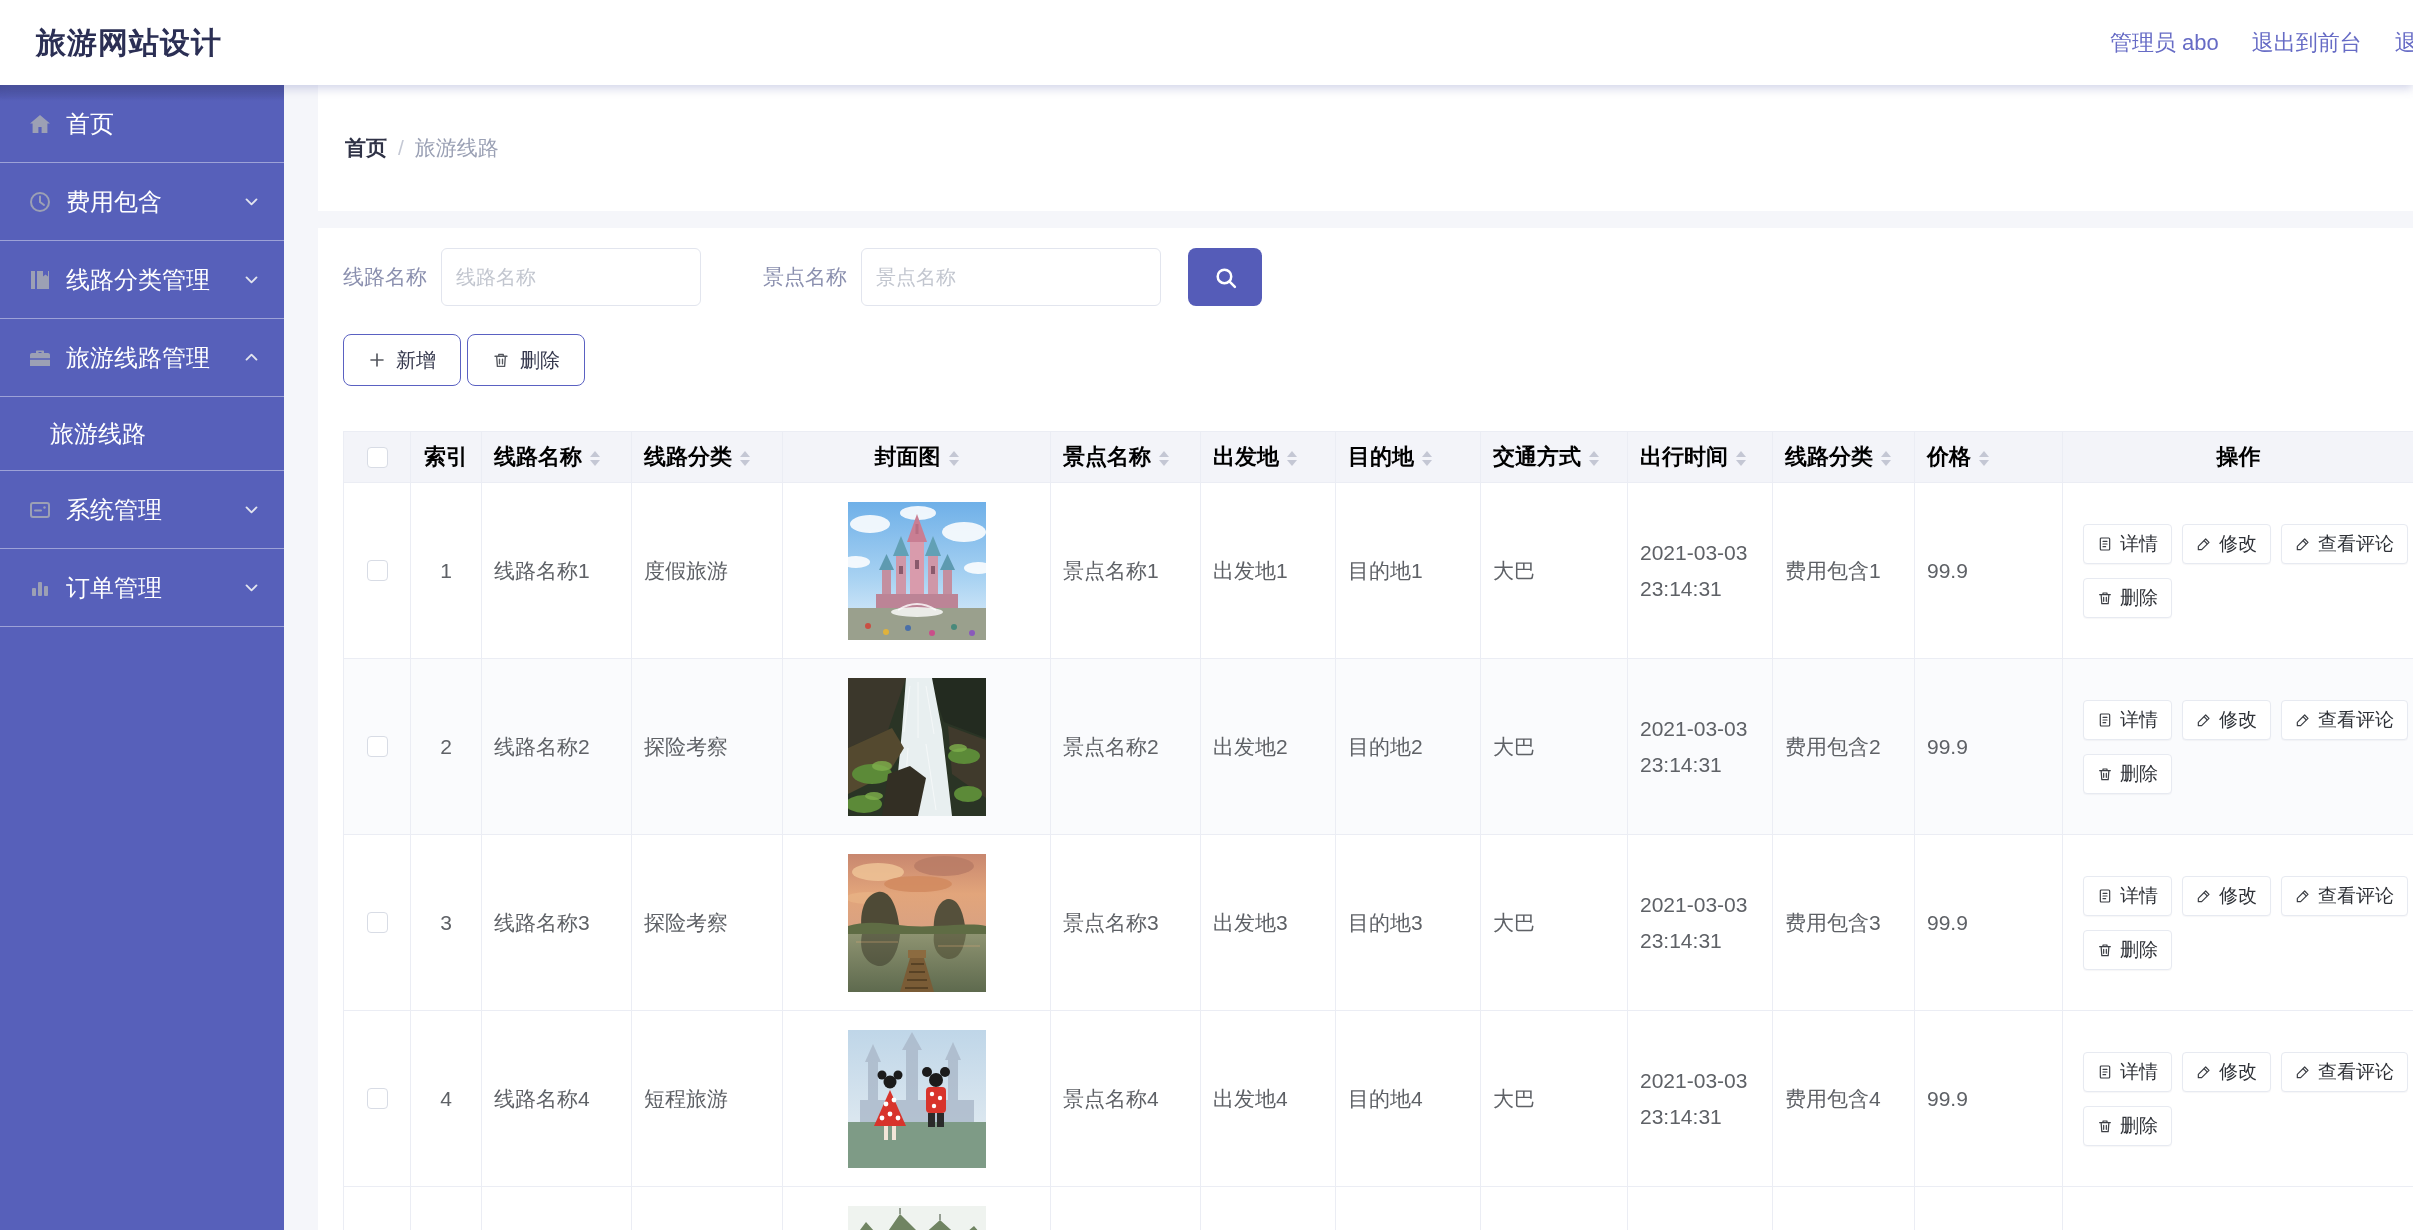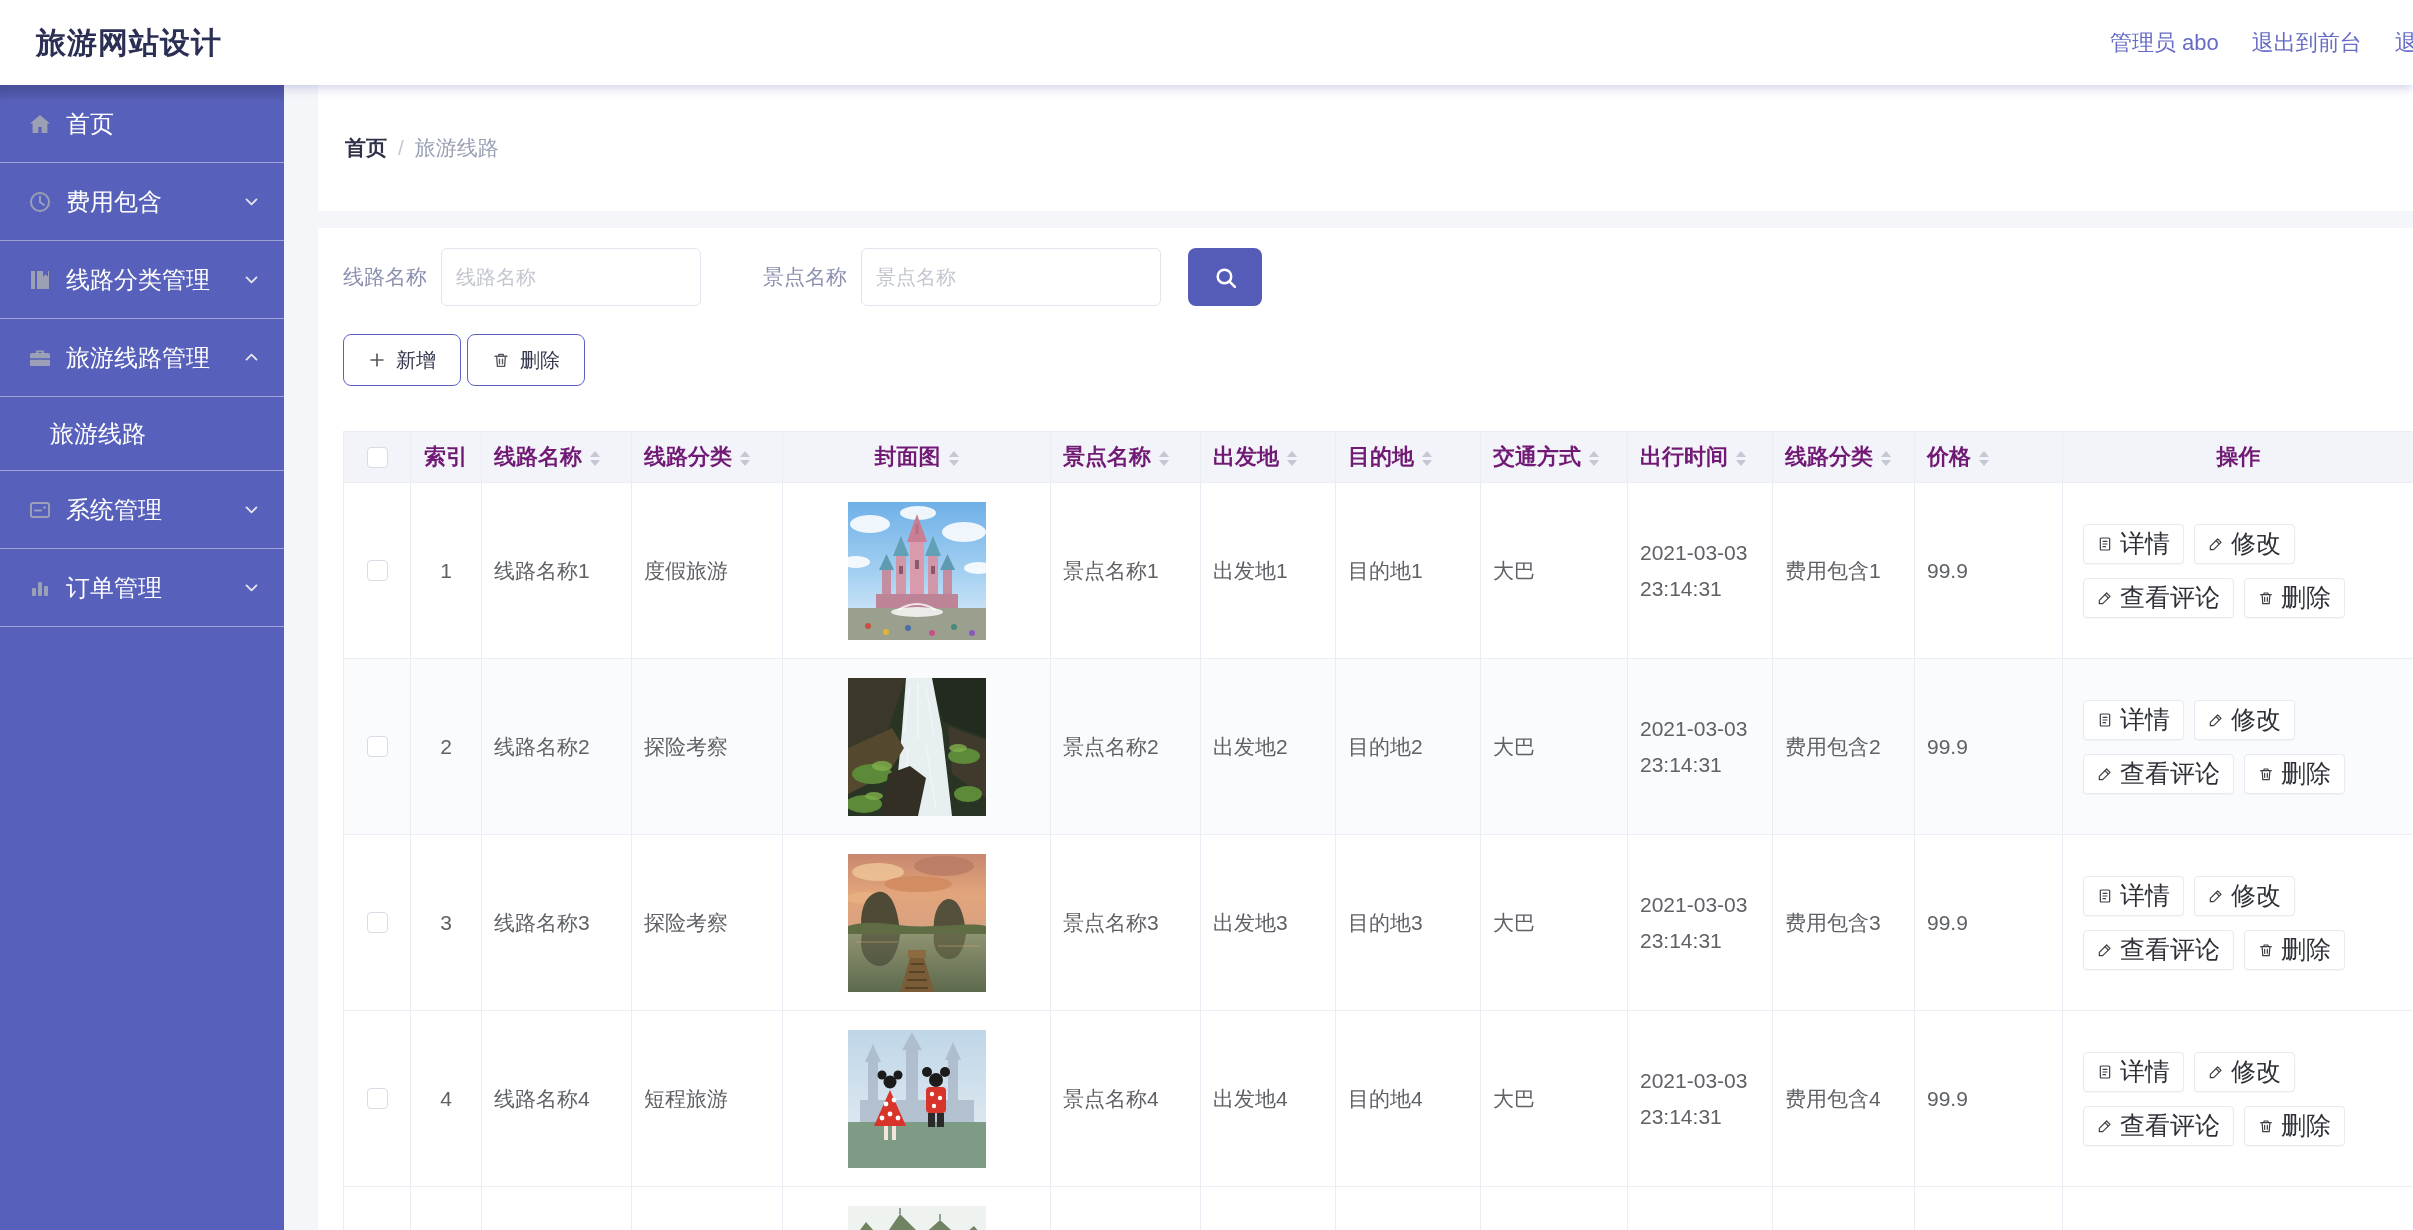--- a/index.html
+++ b/index.html
@@ -55,36 +55,36 @@
   .toolbar{display:flex;gap:6px;margin:28px 0 0 25px;}
   .tb-btn{height:52px;padding:0 24px;background:#fff;border:1px solid #5A61C2;border-radius:8px;
     display:inline-flex;align-items:center;gap:10px;font-size:20px;color:#35384D;cursor:pointer;
     font-family:inherit;}
   .tbi{width:18px;height:18px;color:#55585F;}
 
   
   .grid{border-collapse:collapse;table-layout:fixed;width:2071px;margin:45px 0 0 25px;
     border-top:1px solid #EBEDF4;border-left:1px solid #EBEDF4;}
   .grid th,.grid td{border-right:1px solid #EBEDF4;border-bottom:1px solid #EBEDF4;box-sizing:border-box;}
-  .grid th{background:#F3F4F9;height:51px;font-size:22px;font-weight:700;color:#701a75;text-align:left;
+  .grid th{background:#F3F4F9;height:51px;font-size:22px;font-weight:700;color:#000000;text-align:left;
     padding:0 0 0 12px;white-space:nowrap;}
   .grid th.c{text-align:center;padding:0;}
   .grid td{height:176px;font-size:21px;color:#5E6166;padding:0 12px;background:#fff;vertical-align:middle;line-height:1.7;}
   .grid td.c{text-align:center;padding:0;}
   .grid tr.alt td{background:#FAFBFD;}
   .caret{display:inline-flex;flex-direction:column;gap:3px;margin-left:8px;vertical-align:middle;cursor:pointer;}
   .caret i{width:0;height:0;border-left:5px solid transparent;border-right:5px solid transparent;}
   .caret .cu{border-bottom:6px solid #C4C7D4;}
   .caret .cd{border-top:6px solid #C4C7D4;}
   .cb{width:19px;height:19px;border:1px solid #D8DCE5;border-radius:4px;background:#fff;margin:0 auto;cursor:pointer;}
   .cover{width:138px;height:138px;display:block;margin:0 auto;}
   .ops-cell{padding:0 0 0 20px !important;}
   .ops{display:flex;flex-wrap:wrap;align-items:center;column-gap:10px;row-gap:14px;width:336px;}
   .op-btn{height:40px;padding:0 13px;background:#fff;border:1px solid #E7EAF1;border-radius:4px;
-    display:inline-flex;align-items:center;gap:7px;font-size:25px;color:#2F3238;cursor:pointer;
+    display:inline-flex;align-items:center;gap:7px;font-size:19px;color:#2F3238;cursor:pointer;
     white-space:nowrap;font-family:inherit;box-shadow:0 1px 1px rgba(40,45,80,.04);}
   .op-ico{width:16px;height:16px;color:#3C3F45;flex:0 0 auto;}
   .op-ico svg{width:100%;height:100%;display:block;}
 </style>
 </head>
 <body>
 
 <div class="app">
 
   <header class="topbar">

